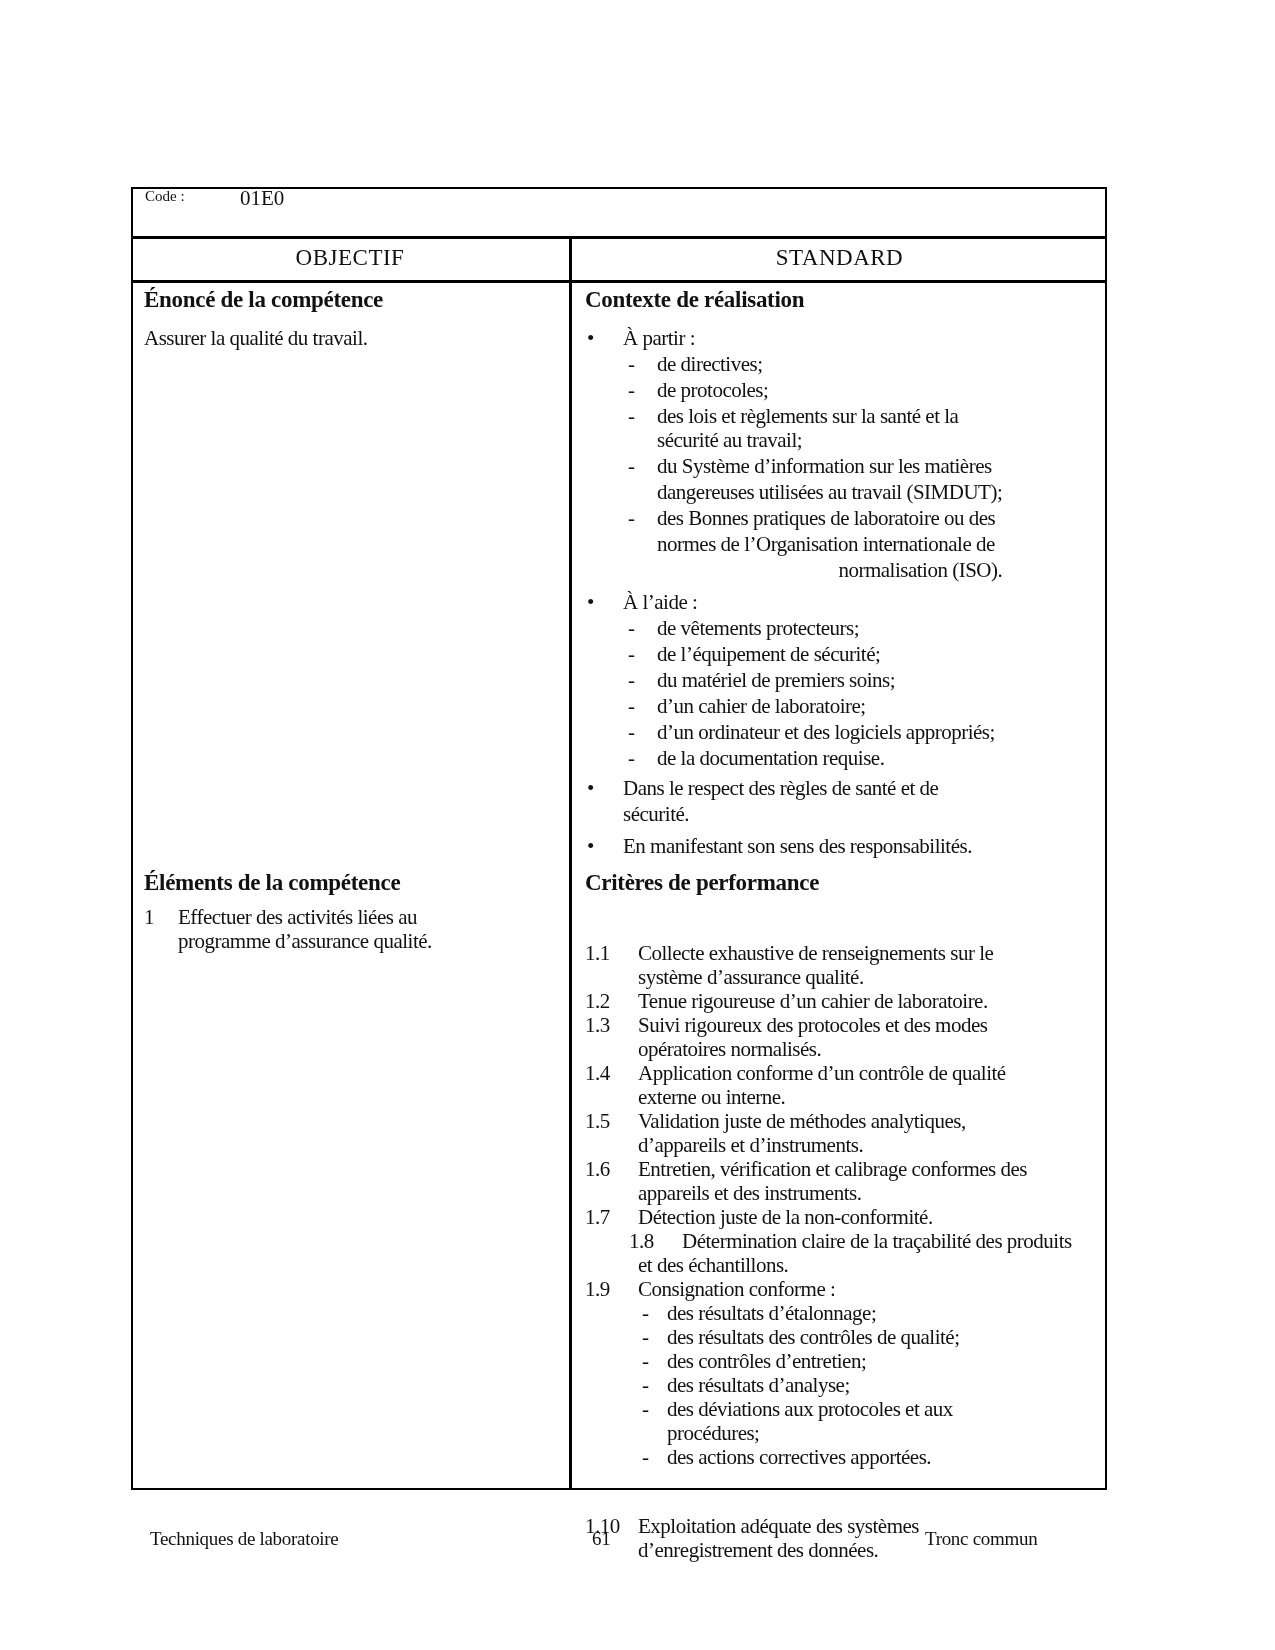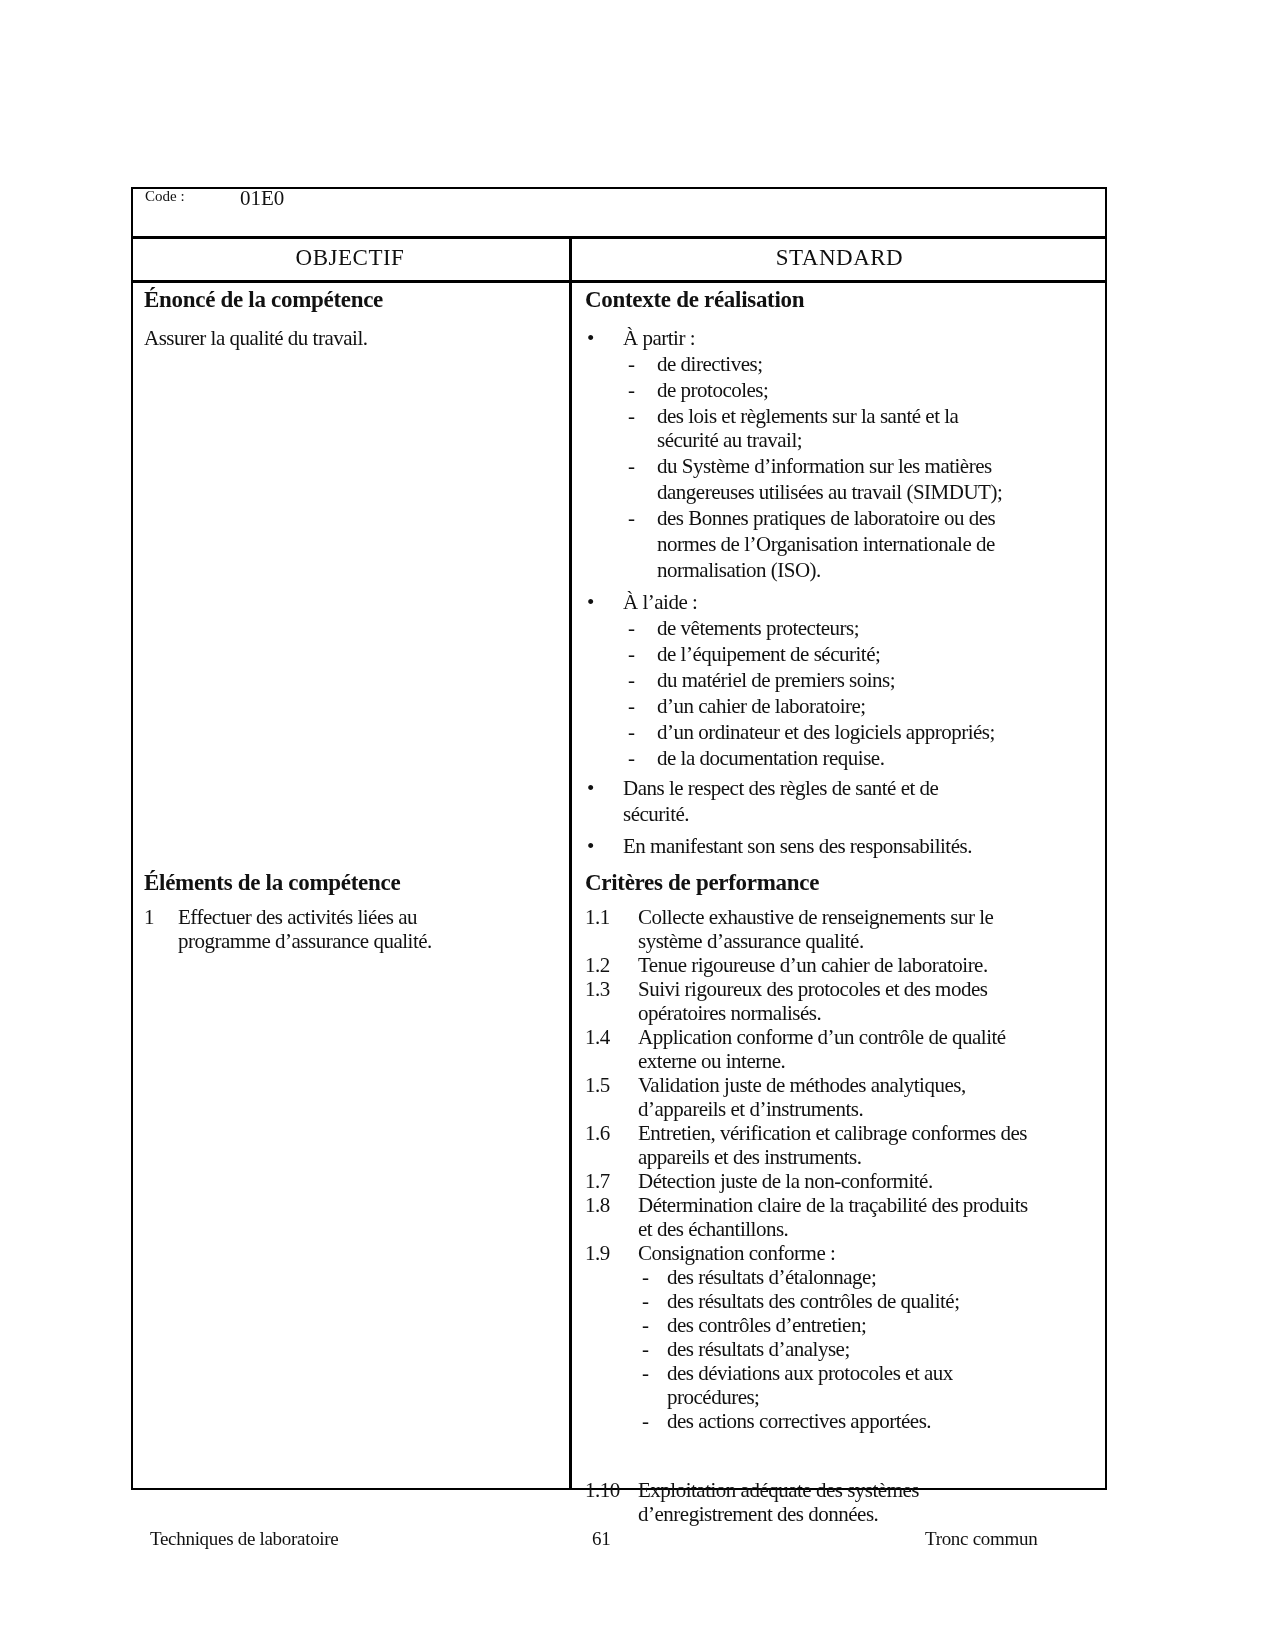--- a/index.html
+++ b/index.html
@@ -47,52 +47,52 @@
 <div class="abs txt" style="left:587px; top:325px;">
   <div><span class="bullet">•</span><span>À partir :</span></div>
   <div style="padding-left:41px;"><span style="display:inline-block;width:29px;">-</span><span>de directives;</span></div>
   <div style="padding-left:41px;"><span style="display:inline-block;width:29px;">-</span><span>de protocoles;</span></div>
   <div style="padding-left:41px;"><span style="display:inline-block;width:29px;">-</span><span>des lois et règlements sur la santé et la</span></div>
   <div style="padding-left:70px; margin-top:-2px;">sécurité au travail;</div>
   <div style="padding-left:41px;"><span style="display:inline-block;width:29px;">-</span><span>du Système d’information sur les matières</span></div>
   <div style="padding-left:70px;">dangereuses utilisées au travail (SIMDUT);</div>
   <div style="padding-left:41px;"><span style="display:inline-block;width:29px;">-</span><span>des Bonnes pratiques de laboratoire ou des</span></div>
   <div style="padding-left:70px;">normes de l’Organisation internationale de</div>
-  <div style="padding-left:70px;">normalisation (ISO).</div>
+  <div style="padding-left:70px;text-align:right;">normalisation (ISO).</div>
 
   <div style="margin-top:6px;"><span class="bullet">•</span><span>À l’aide :</span></div>
   <div style="padding-left:41px;"><span style="display:inline-block;width:29px;">-</span><span>de vêtements protecteurs;</span></div>
   <div style="padding-left:41px;"><span style="display:inline-block;width:29px;">-</span><span>de l’équipement de sécurité;</span></div>
   <div style="padding-left:41px;"><span style="display:inline-block;width:29px;">-</span><span>du matériel de premiers soins;</span></div>
   <div style="padding-left:41px;"><span style="display:inline-block;width:29px;">-</span><span>d’un cahier de laboratoire;</span></div>
   <div style="padding-left:41px;"><span style="display:inline-block;width:29px;">-</span><span>d’un ordinateur et des logiciels appropriés;</span></div>
   <div style="padding-left:41px;"><span style="display:inline-block;width:29px;">-</span><span>de la documentation requise.</span></div>
 
   <div style="margin-top:4px;"><span class="bullet">•</span><span>Dans le respect des règles de santé et de</span></div>
   <div style="padding-left:36px;">sécurité.</div>
 
   <div style="margin-top:6px;"><span class="bullet">•</span><span>En manifestant son sens des responsabilités.</span></div>
 </div>
 
 <div class="abs sec-title" style="left:585px; top:870px;">Critères de performance</div>
 
 <div class="abs crit" style="left:585px; top:905px;">
-  <div><span style="display:inline-block;width:53px;">1.1</span><span>Collecte exhaustive de renseignements sur le</span></div>
+  <div><span style="display:inline-block;width:53px;margin-top:36px;">1.1</span><span>Collecte exhaustive de renseignements sur le</span></div>
   <div style="padding-left:53px;">système d’assurance qualité.</div>
   <div><span style="display:inline-block;width:53px;">1.2</span><span>Tenue rigoureuse d’un cahier de laboratoire.</span></div>
   <div><span style="display:inline-block;width:53px;">1.3</span><span>Suivi rigoureux des protocoles et des modes</span></div>
   <div style="padding-left:53px;">opératoires normalisés.</div>
   <div><span style="display:inline-block;width:53px;">1.4</span><span>Application conforme d’un contrôle de qualité</span></div>
   <div style="padding-left:53px;">externe ou interne.</div>
   <div><span style="display:inline-block;width:53px;">1.5</span><span>Validation juste de méthodes analytiques,</span></div>
   <div style="padding-left:53px;">d’appareils et d’instruments.</div>
   <div><span style="display:inline-block;width:53px;">1.6</span><span>Entretien, vérification et calibrage conformes des</span></div>
   <div style="padding-left:53px;">appareils et des instruments.</div>
   <div><span style="display:inline-block;width:53px;">1.7</span><span>Détection juste de la non-conformité.</span></div>
-  <div><span style="display:inline-block;width:53px;">1.8</span><span>Détermination claire de la traçabilité des produits</span></div>
+  <div><span style="display:inline-block;width:53px;margin-left:44px;">1.8</span><span>Détermination claire de la traçabilité des produits</span></div>
   <div style="padding-left:53px;">et des échantillons.</div>
   <div><span style="display:inline-block;width:53px;">1.9</span><span>Consignation conforme :</span></div>
   <div style="padding-left:57px;"><span style="display:inline-block;width:25px;">-</span><span>des résultats d’étalonnage;</span></div>
   <div style="padding-left:57px;"><span style="display:inline-block;width:25px;">-</span><span>des résultats des contrôles de qualité;</span></div>
   <div style="padding-left:57px;"><span style="display:inline-block;width:25px;">-</span><span>des contrôles d’entretien;</span></div>
   <div style="padding-left:57px;"><span style="display:inline-block;width:25px;">-</span><span>des résultats d’analyse;</span></div>
   <div style="padding-left:57px;"><span style="display:inline-block;width:25px;">-</span><span>des déviations aux protocoles et aux</span></div>
   <div style="padding-left:82px;">procédures;</div>
   <div style="padding-left:57px;"><span style="display:inline-block;width:25px;">-</span><span>des actions correctives apportées.</span></div>
   <div><span style="display:inline-block;width:53px;margin-top:45px;">1.10</span><span>Exploitation adéquate des systèmes</span></div>

